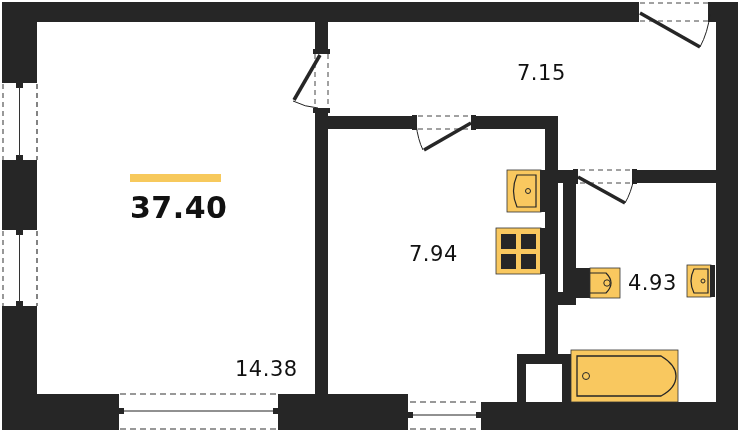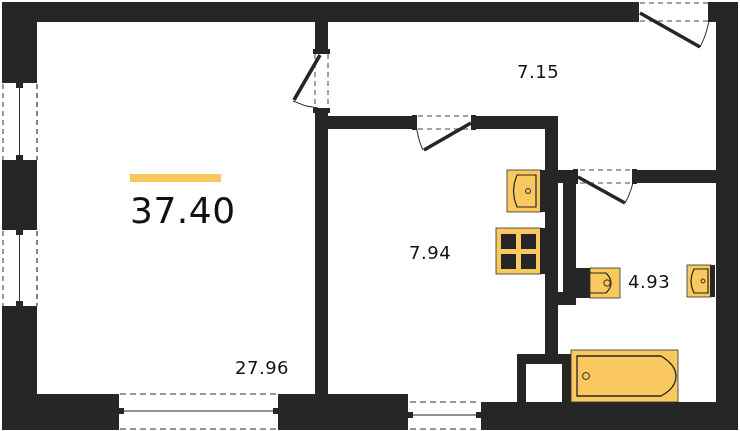--- a/index.html
+++ b/index.html
@@ -1,20 +1,20 @@
 <!DOCTYPE html>
 <html><head>
 <meta charset="utf-8">
 <style>
   html, body { margin: 0; padding: 0; background: #ffffff; }
   body { width: 740px; height: 431px; overflow: hidden; position: relative; font-family: "DejaVu Sans", sans-serif; }
   svg { position: absolute; left: 0; top: 0; }
   .label { position: absolute; color: #111111; font-family: "DejaVu Sans", sans-serif; white-space: nowrap; }
-  .room-area { font-size: 18px; letter-spacing: 0.5px; }
-  .total-area { font-size: 36px; font-weight: normal; letter-spacing: 0.5px; }
+  .room-area { font-size: 21px; letter-spacing: 0.5px; }
+  .total-area { font-size: 30px; font-weight: bold; letter-spacing: 0.5px; }
   .accent-bar { position: absolute; background: #f7c95c; }
 </style>
 </head>
 <body>
 
 <svg width="740" height="431" viewBox="0 0 740 431">
   <g fill="#262626">
 
     <rect x="2" y="2" width="636" height="20"></rect>
     <rect x="708" y="2" width="30" height="20"></rect>
@@ -164,16 +164,16 @@
   <g>
     <rect x="571" y="350" width="107" height="52" fill="#f9c85f" stroke="#333" stroke-width="0.8"></rect>
     <path d="M577,356 L661,356 Q676,365 676,376 Q676,388 661,396 L577,396 Z" fill="none" stroke="#262626" stroke-width="1.3"></path>
     <circle cx="586" cy="376" r="3.5" fill="none" stroke="#262626" stroke-width="1"></circle>
   </g>
 </svg>
 
 <div class="accent-bar" style="left:130px; top:174px; width:91px; height:8px;"></div>
 <div class="label total-area" style="left:130px; top:190px;">37.40</div>
 
-<div class="label room-area" style="left:235px; top:357px;">27.96</div>
+<div class="label room-area" style="left:235px; top:357px;">14.38</div>
 <div class="label room-area" style="left:517px; top:61px;">7.15</div>
 <div class="label room-area" style="left:409px; top:242px;">7.94</div>
 <div class="label room-area" style="left:628px; top:271px;text-align:right;">4.93</div>
 
 </body></html>

